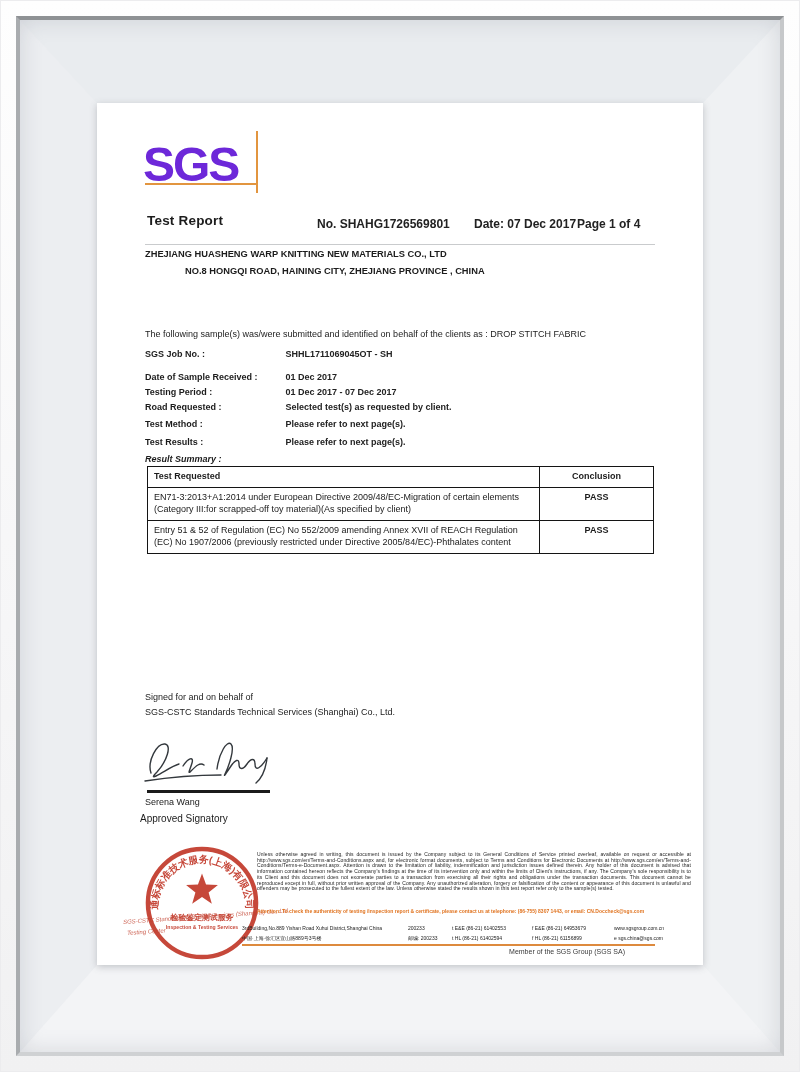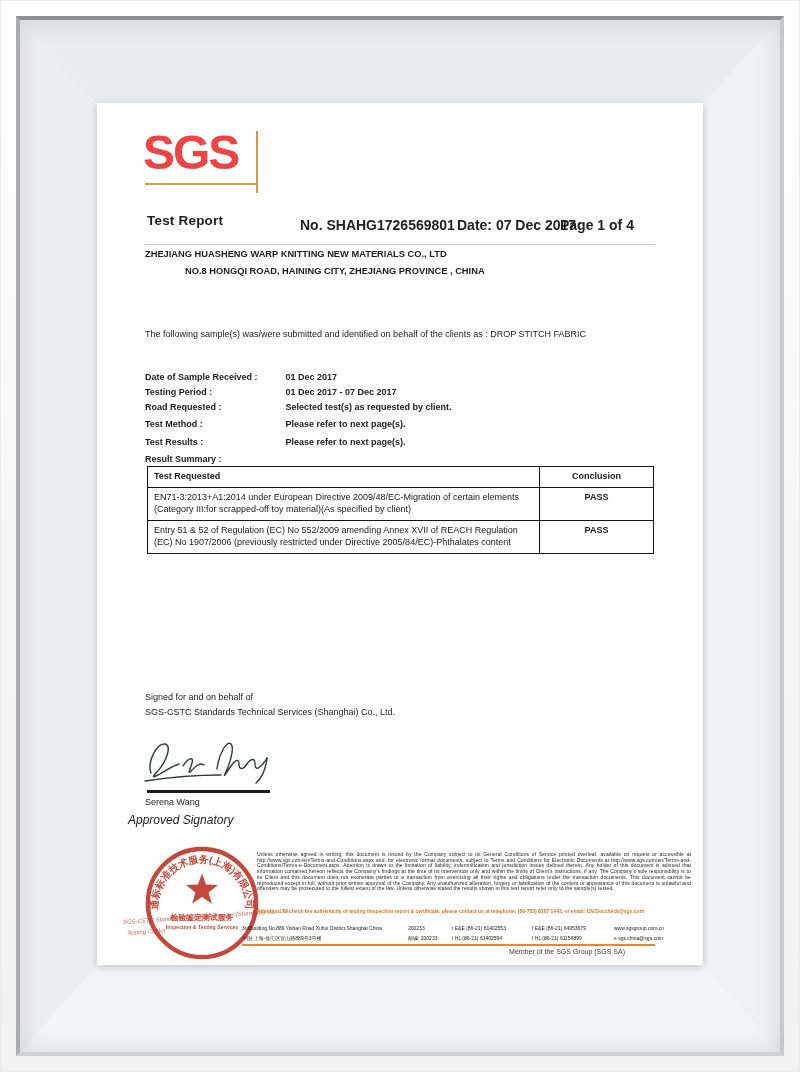--- a/index.html
+++ b/index.html
@@ -16,53 +16,53 @@
   .frame-mat{position:absolute;inset:20px;box-sizing:border-box;background:#ffffff;
     border-style:solid;border-width:83px 77px 87px 77px;
     border-color:#e9ecef #eff1f3 #f3f4f6 #ecEEF1;}
   .frame-mat-shade{position:absolute;inset:20px;box-shadow:inset 0 0 22px rgba(110,116,128,.22);pointer-events:none;}
   
   .paper{position:absolute;left:97px;top:103px;width:606px;height:862px;background:#ffffff;
     box-shadow:0 2px 7px rgba(80,85,95,.30);}
   .paper *{box-sizing:border-box;}
   .abs{position:absolute;}
   
-  .logo-text{left:46px;top:26px;font-size:48px;font-weight:bold;color:#ef4444;letter-spacing:-2px;line-height:1;}
+  .logo-text{left:46px;top:38px;font-size:48px;font-weight:bold;color:#6d28d9;letter-spacing:-2px;line-height:1;}
   .logo-vline{left:159px;top:28px;width:2px;height:62px;background:#e2953f;}
   .logo-hline{left:48px;top:80px;width:113px;height:2px;background:#e2953f;}
   
   .doc-title{left:50px;top:110px;font-size:13.5px;font-weight:bold;letter-spacing:.2px;}
-  .hmeta{top:114px;font-size:14px;font-weight:bold;color:#222;}
+  .hmeta{top:114px;font-size:12px;font-weight:bold;color:#222;margin-left:17px;}
   .report-no{left:203px;}
   .report-date{left:360px;}
   .report-page{left:463px;}
   .header-rule{left:48px;top:141px;width:510px;height:1px;background:#c9cbcd;}
   
   .client-name{left:48px;top:146px;font-size:9.3px;font-weight:bold;}
   .client-address{left:48px;top:163px;font-size:9.3px;font-weight:bold;padding-left:40px;}
   .sample-line{left:48px;top:226px;font-size:9px;width:520px;}
   
   .frow{left:48px;font-size:9px;width:540px;}
   .frow .lbl{display:inline-block;width:138px;font-weight:bold;}
   .frow .val{font-weight:bold;color:#222;}
   .f0{top:246px;} .f1{top:269px;} .f2{top:284px;} .f3{top:299px;} .f4{top:316px;} .f5{top:334px;}
-  .result-summary{left:48px;top:351px;font-size:9px;font-weight:bold;}
+  .result-summary{left:48px;top:351px;font-size:9px;font-weight:bold;font-style:italic;}
   
   .rtable{left:50px;top:363px;width:507px;border-collapse:collapse;font-size:9px;}
   .rtable th,.rtable td{border:1.5px solid #141414;padding:3px 6px 4px 6px;line-height:1.4;margin-left:12px;}
   .rtable th{font-weight:bold;text-align:left;}
   .rtable th.ccol,.rtable td.ccol{text-align:center;width:114px;vertical-align:top;font-weight:bold;}
   .rtable td.tcol{font-weight:normal;color:#1a1a1a;}
   
   .signed1{left:48px;top:589px;font-size:9px;text-align:right;}
   .signed2{left:48px;top:604px;font-size:9px;}
   .sig-svg{left:44px;top:628px;}
   .sig-underline{left:50px;top:687px;width:123px;height:2.5px;background:#1b1b1b;}
   .sig-name{left:48px;top:694px;font-size:9px;}
-  .sig-title{left:31px;top:710px;font-size:12px;font-style:italic;}
+  .sig-title{left:43px;top:710px;font-size:10px;}
   
   .stamp-svg{left:46px;top:741px;opacity:.92;}
   .stamp-line{font-size:6px;font-style:italic;color:rgba(193,62,44,.8);white-space:nowrap;transform:rotate(-4deg);transform-origin:left center;}
   .stamp-l1{left:26px;top:816px;}
   .stamp-l2{left:30px;top:827px;}
   
   .legal{left:160px;top:749px;width:434px;font-size:5px;line-height:5.7px;text-align:justify;color:#1d1d1d;letter-spacing:.1px;}
   .attention{left:160px;top:806px;width:434px;font-size:5px;line-height:5.7px;color:#e0731f;font-weight:bold;}
   .addr-block{left:145px;top:821px;width:452px;font-size:5px;color:#222;}
   .addr-row{display:flex;line-height:9.5px;white-space:nowrap;}
@@ -93,20 +93,24 @@
     <div class="abs hmeta report-no">No. SHAHG1726569801</div>
     <div class="abs hmeta report-date">Date: 07 Dec 2017</div>
     <div class="abs hmeta report-page">Page 1 of 4</div>
     <div class="abs header-rule"></div>
 
     <div class="abs client-name">ZHEJIANG HUASHENG WARP KNITTING NEW MATERIALS CO., LTD</div>
     <div class="abs client-address">NO.8 HONGQI ROAD, HAINING CITY, ZHEJIANG PROVINCE , CHINA</div>
 
     <div class="abs sample-line">The following sample(s) was/were submitted and identified on behalf of the clients as : DROP STITCH FABRIC</div>
 
+    <div class="abs frow f0">
+      <span class="lbl">SGS Job No. :</span>
+      <span class="val">SHHL1711069045OT - SH</span>
+    </div>
     <div class="abs frow f1">
       <span class="lbl">Date of Sample Received :</span>
       <span class="val">01 Dec 2017</span>
     </div>
     <div class="abs frow f2">
       <span class="lbl">Testing Period :</span>
       <span class="val">01 Dec 2017 - 07 Dec 2017</span>
     </div>
     <div class="abs frow f3">
       <span class="lbl">Road Requested :</span>

